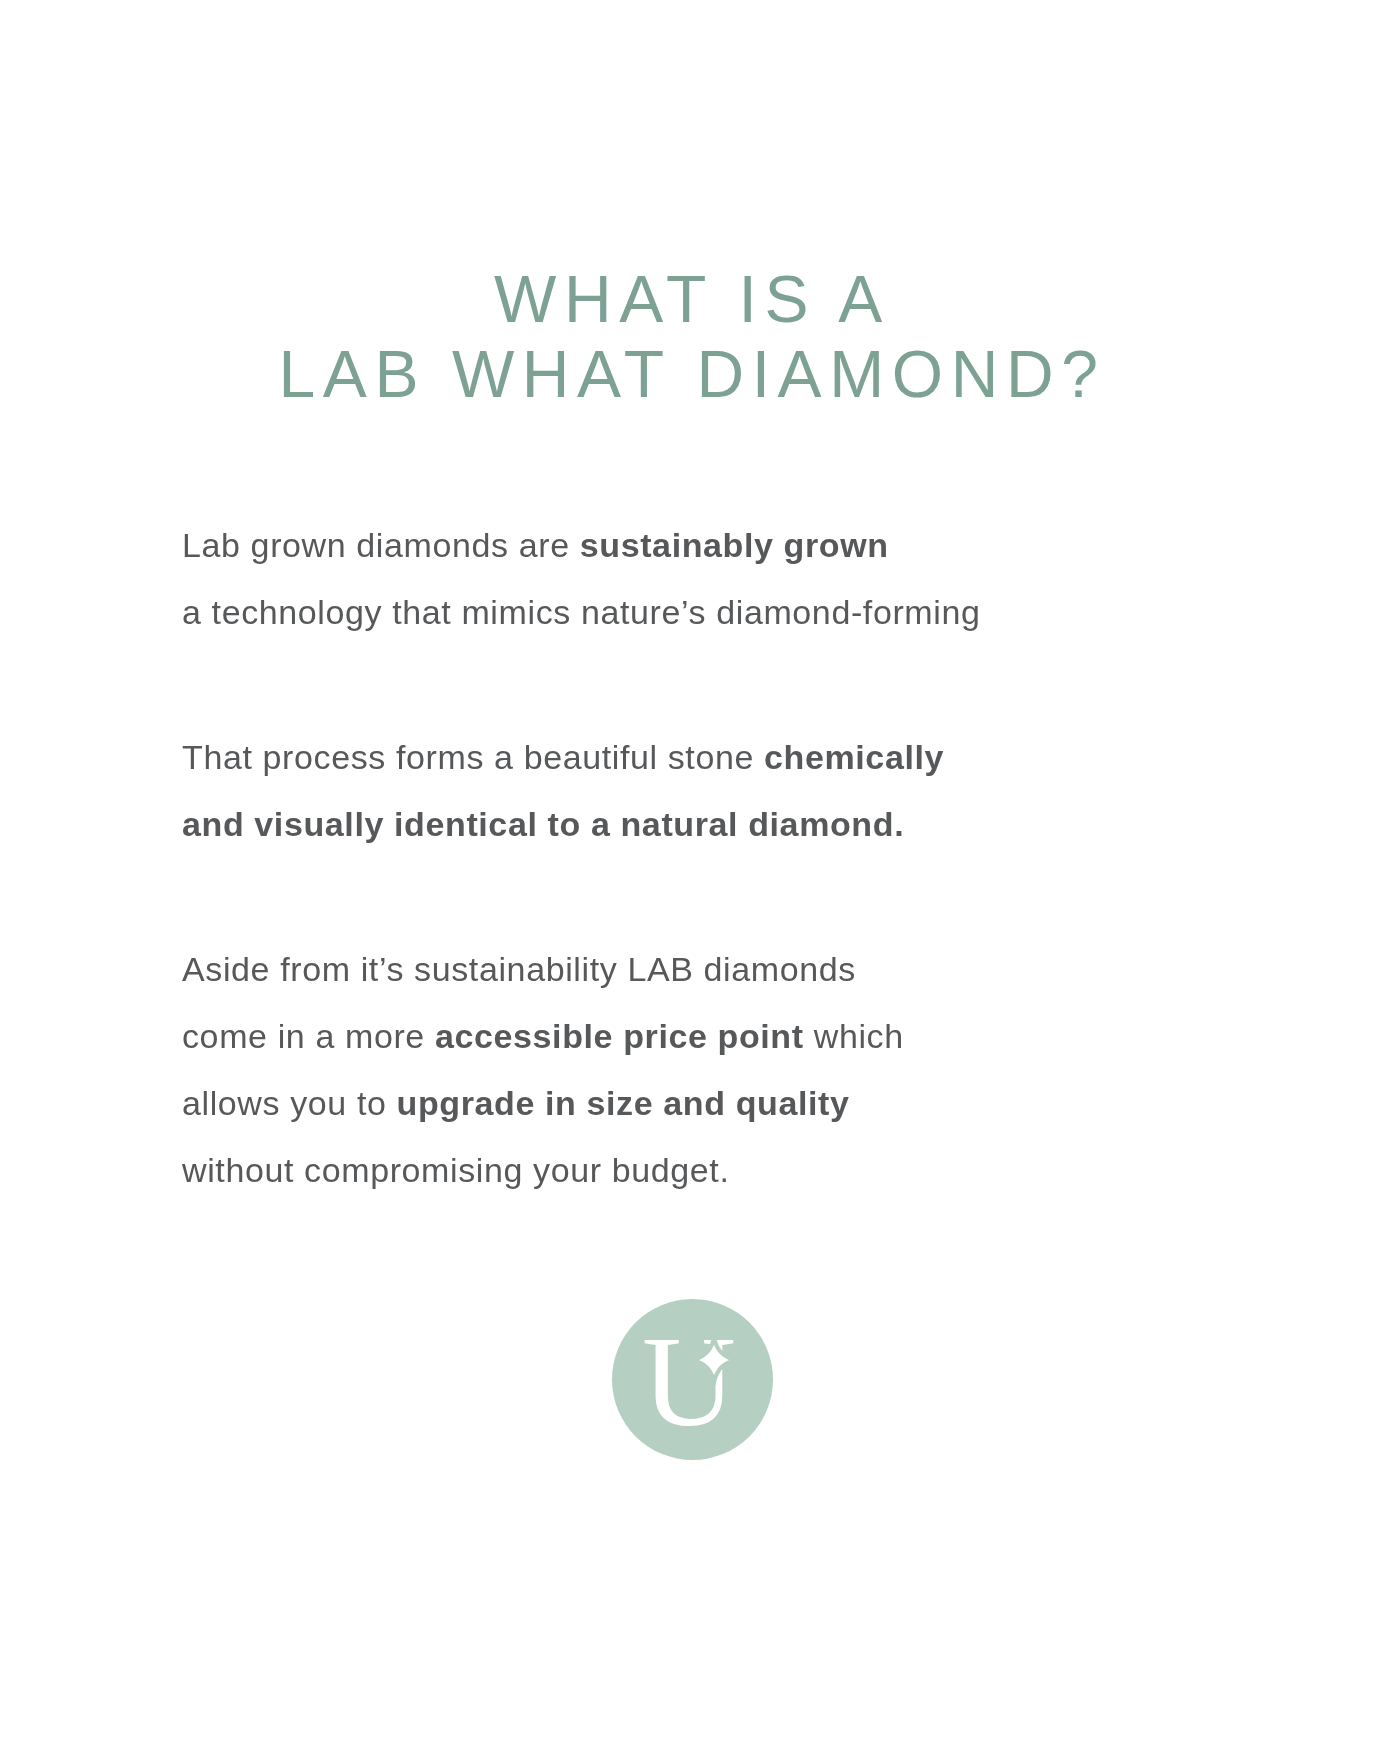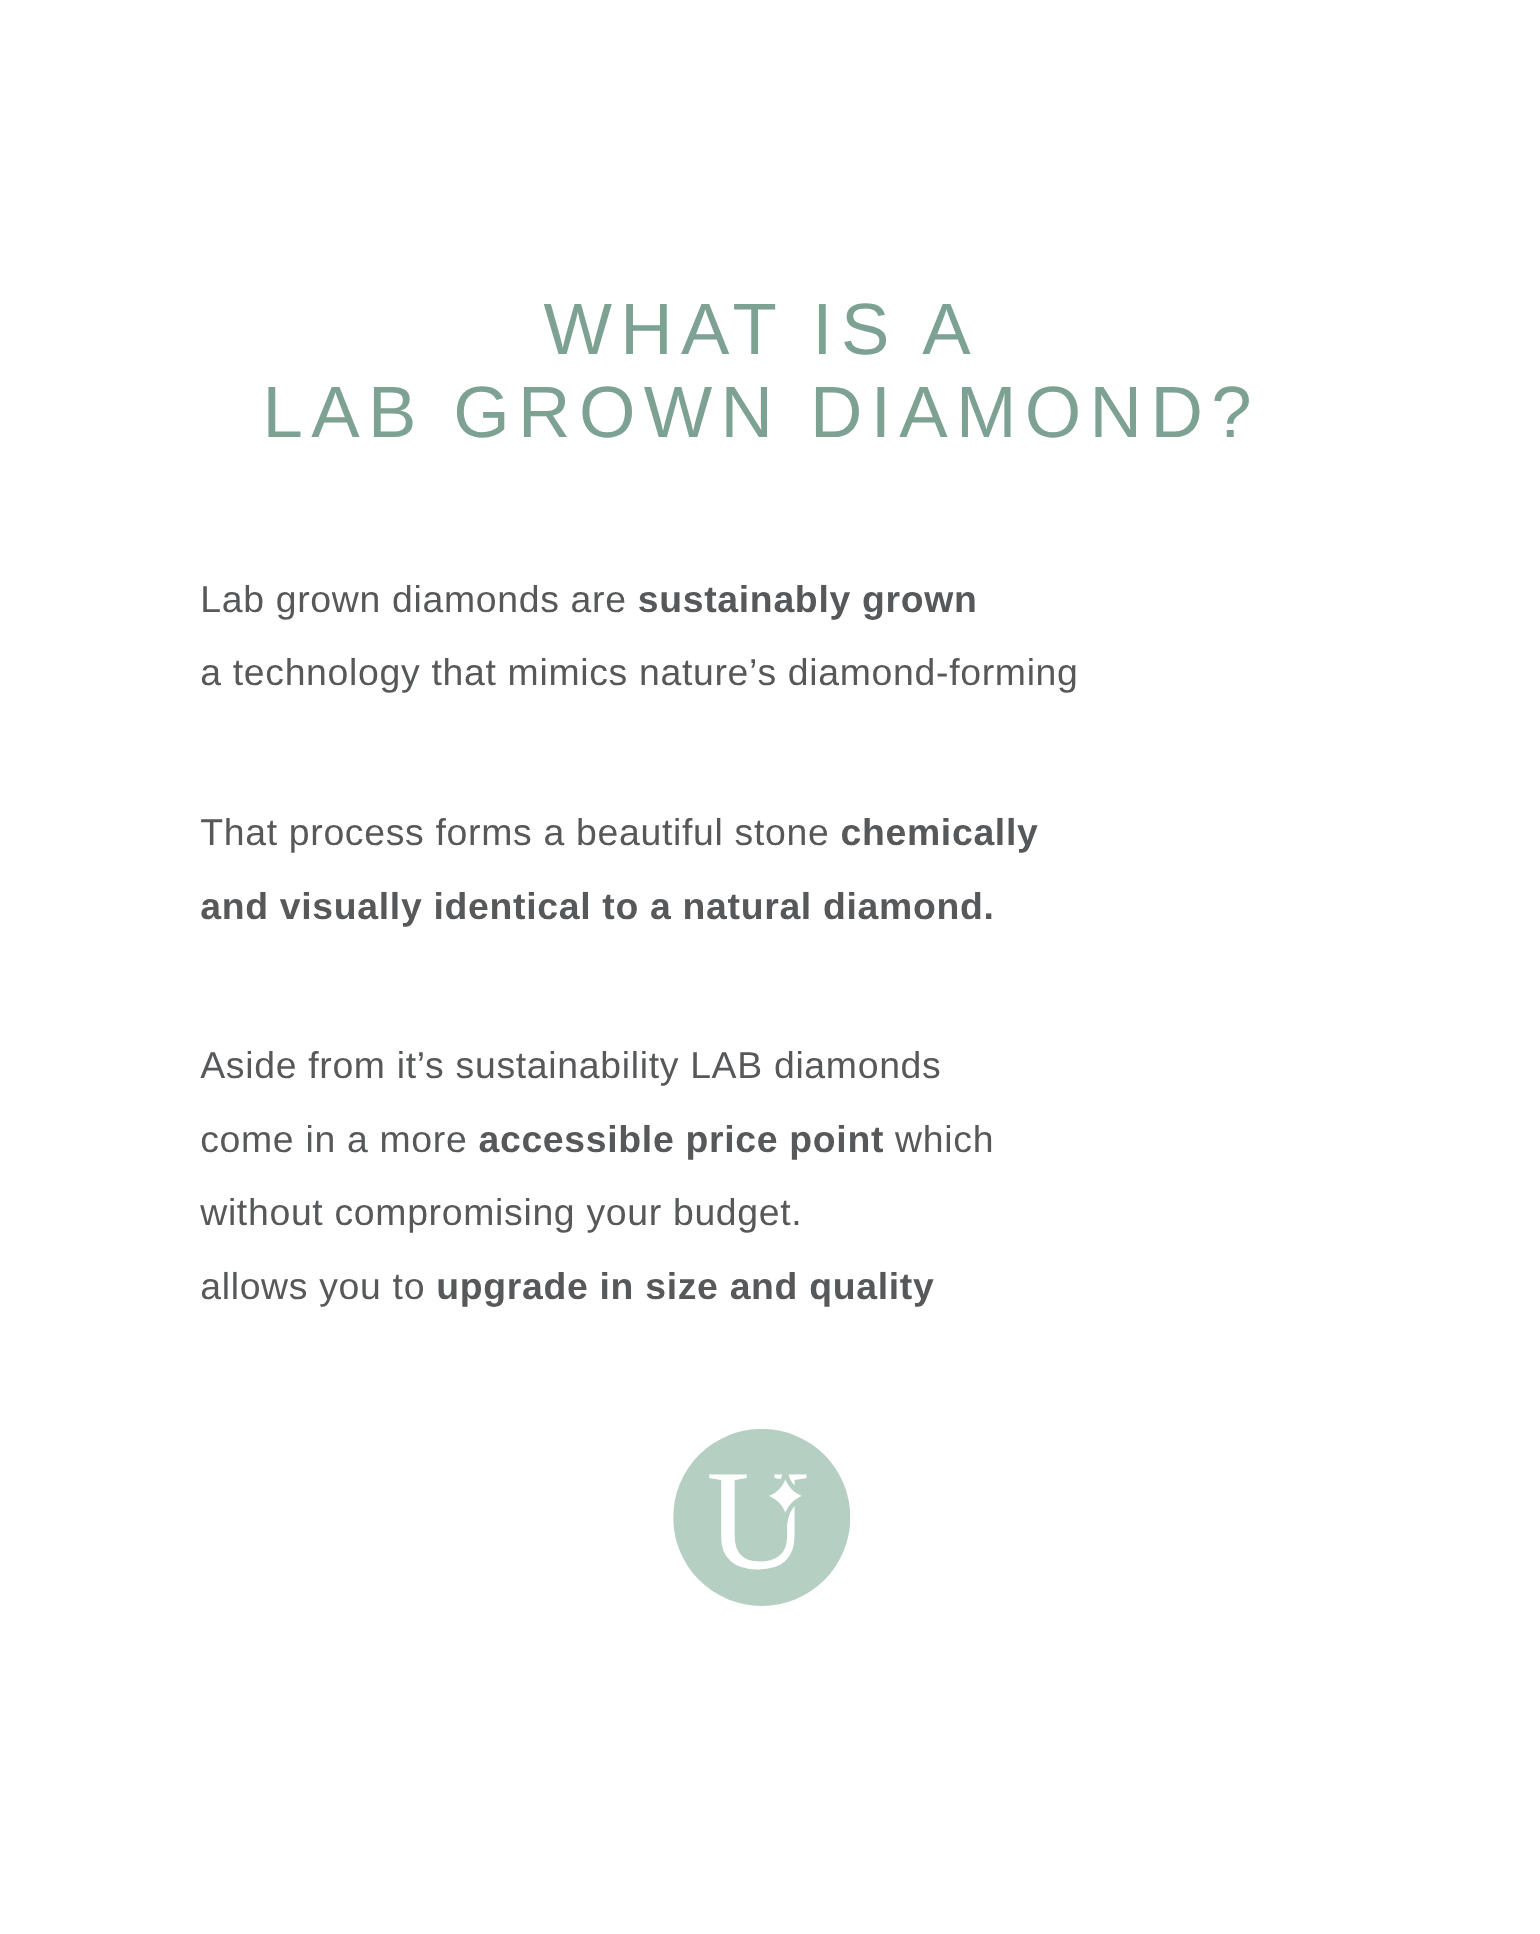--- a/index.html
+++ b/index.html
@@ -48,37 +48,37 @@
     font-weight: 400;
   }
 </style>
 </head>
 <body>
 
 <div class="page">
 
   <h1 class="title">
     <span class="title-line">WHAT IS A</span>
-    <span class="title-line">LAB GROWN DIAMOND?</span>
+    <span class="title-line">LAB WHAT DIAMOND?</span>
   </h1>
 
   <div class="body-text">
       <p class="para">
         <span class="text-line"><span>Lab grown diamonds are </span><b>sustainably grown</b></span>
         <span class="text-line"><span>a technology that mimics nature’s diamond-forming</span></span>
       </p>
       <p class="para">
         <span class="text-line"><span>That process forms a beautiful stone </span><b>chemically</b></span>
         <span class="text-line"><b>and visually identical to a natural diamond.</b></span>
       </p>
       <p class="para">
         <span class="text-line"><span>Aside from it’s sustainability LAB diamonds</span></span>
         <span class="text-line"><span>come in a more </span><b>accessible price point</b><span> which</span></span>
+        <span class="text-line"><span>allows you to </span><b>upgrade in size and quality</b></span>
         <span class="text-line"><span>without compromising your budget.</span></span>
-        <span class="text-line"><span>allows you to </span><b>upgrade in size and quality</b></span>
       </p>
     </div>
 
   <div class="logo">
     <svg viewBox="0 0 161 161" xmlns="http://www.w3.org/2000/svg">
       <circle cx="80.5" cy="80.5" r="80.5" class="logo-circle" fill="#b6cfc3"></circle>
       <text x="77" y="126" text-anchor="middle" font-size="130" class="logo-u logo-glyph-fill" fill="#ffffff">U</text>
       <path d="M 102,37.5
                Q 104.5,56.5 123.5,61
                Q 104.5,65.5 102,84.5

